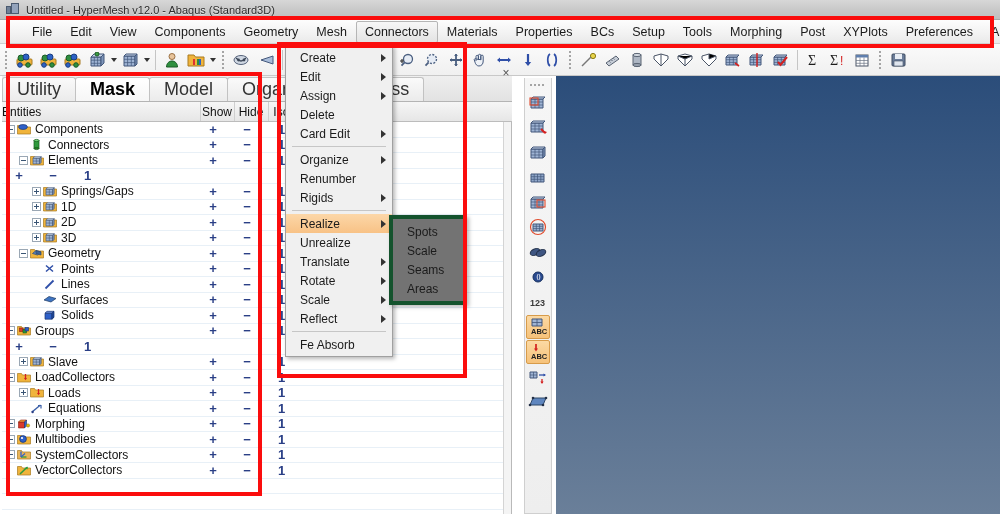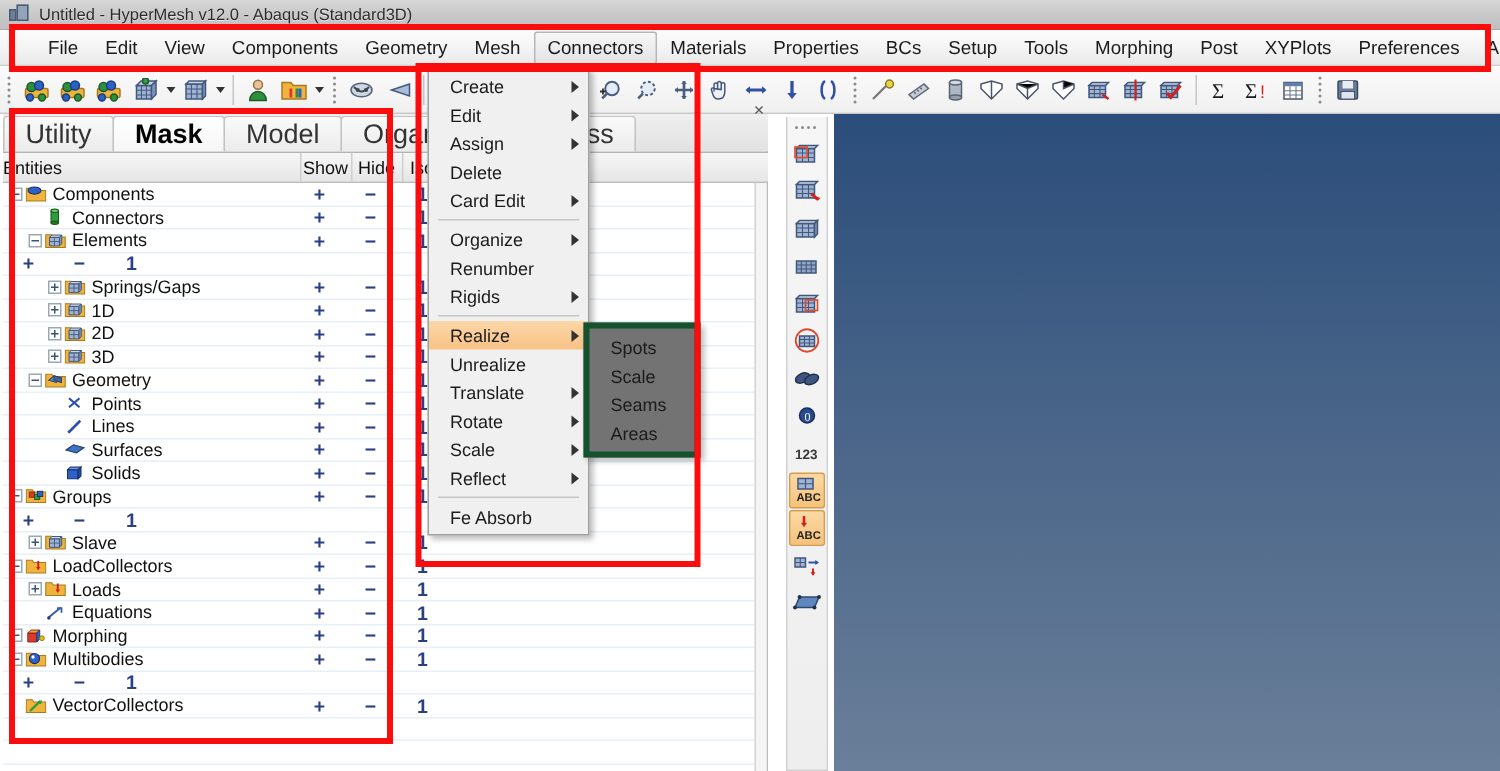--- a/index.html
+++ b/index.html
@@ -838,20 +838,31 @@
                 <circle cx="5" cy="5" r="1.1" fill="#ffffff"></circle>
               </svg></span>
             <span class="tlabel">Multibodies</span>
           </div>
           <div class="tcol">+</div>
           <div class="tcol">−</div>
           <div class="tcol iso">1</div>
           <div class="trest"></div>
         </div>
         <div class="trow">
+          <div class="lbl-wrap">
+            <span style="display: inline-block; flex: 0 0 auto; width: 4px;"></span>
+            <span class="expander "></span>
+            <span class="tico"><svg width="14" height="13" viewBox="0 0 14 13">
+                <path d="M0.5 2.5h4l1 1.5h8v7h-13z" fill="#e8b45a" stroke="#a87a20" stroke-width="0.7"></path>
+                <path d="M4 9V3.5" stroke="#2f61c9" stroke-width="1.3"></path>
+                <path d="M4 9h5.5" stroke="#2f9b3c" stroke-width="1.3"></path>
+                <path d="M4 9l4-3.5" stroke="#2f61c9" stroke-width="1.1"></path>
+              </svg></span>
+            <span class="tlabel">SystemCollectors</span>
+          </div>
           <div class="tcol">+</div>
           <div class="tcol">−</div>
           <div class="tcol iso">1</div>
           <div class="trest"></div>
         </div>
         <div class="trow">
           <div class="lbl-wrap">
             <span style="display: inline-block; flex: 0 0 auto; width: 4px;"></span>
             <span class="expander none"></span>
             <span class="tico"><svg width="14" height="13" viewBox="0 0 14 13">

